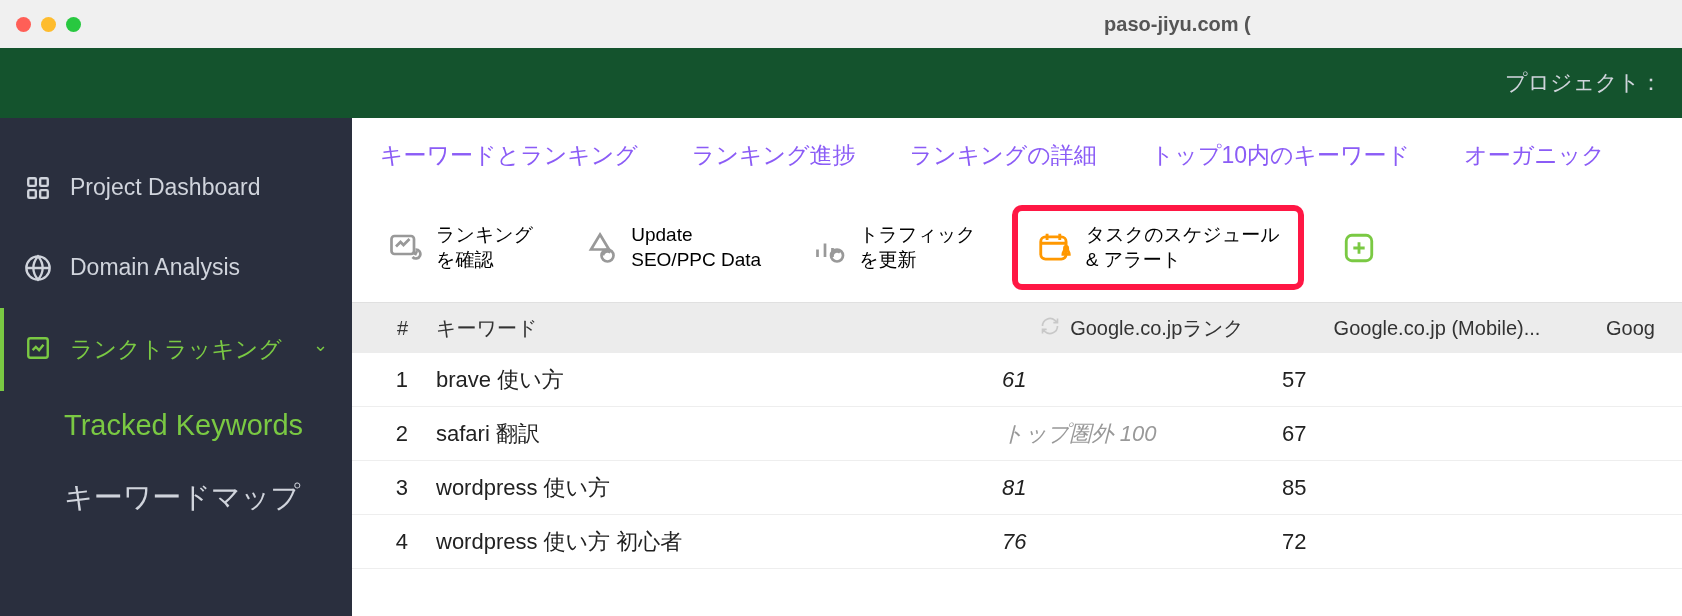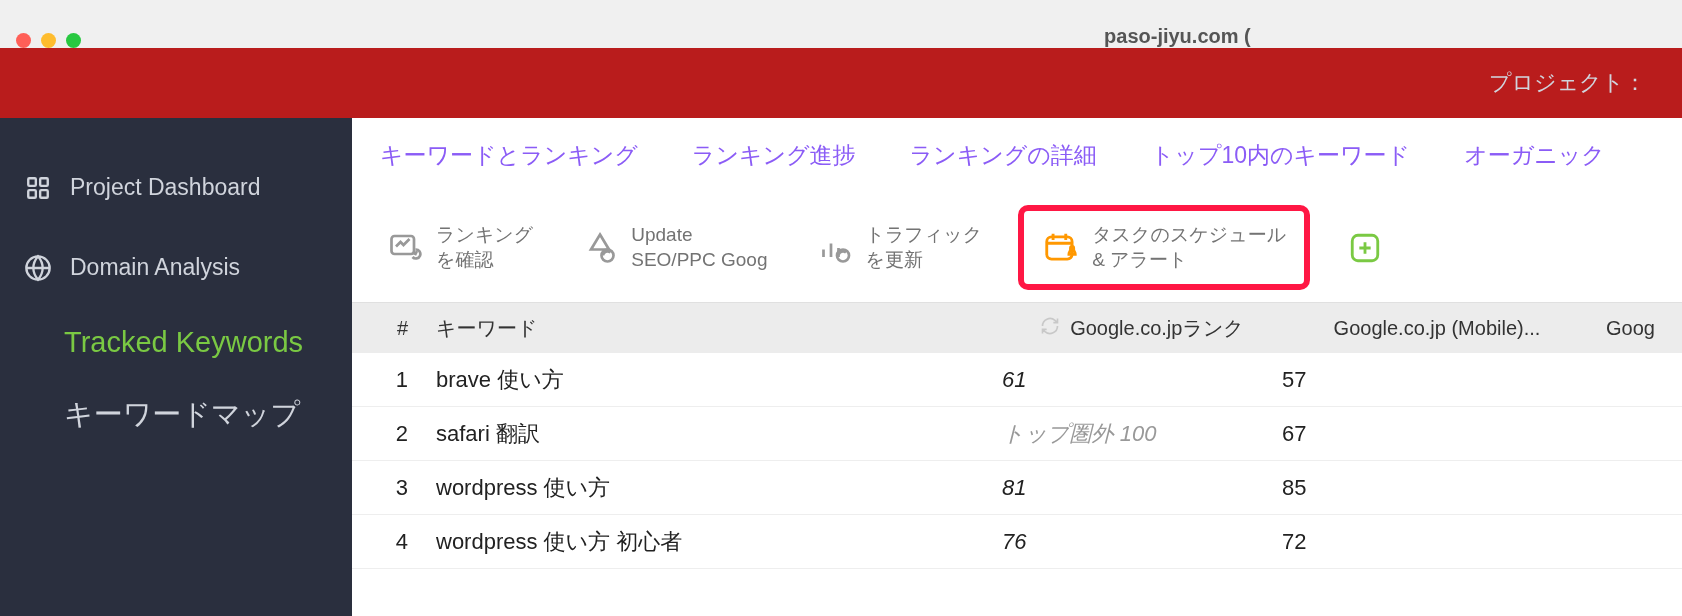--- a/index.html
+++ b/index.html
@@ -1,28 +1,28 @@
 <!DOCTYPE html>
 <html><head>
 <meta charset="utf-8">
 <style>
 * { margin: 0; padding: 0; box-sizing: border-box; }
 body { font-family: -apple-system, "Hiragino Sans", sans-serif; background: #2a2f3e; overflow: hidden; }
 
 .window { width: 1682px; height: 616px; background: #2a2f3e; position: relative; }
 
-.titlebar { height: 48px; background: #f0f0f0; display: flex; align-items: flex-end; padding: 0 16px; position: relative; }
+.titlebar { height: 48px; background: #f0f0f0; display: flex; align-items: center; padding: 0 16px; position: relative; }
 .traffic-lights { display: flex; gap: 10px; }
 .tl { width: 15px; height: 15px; border-radius: 50%; }
 .tl.red { background: #ff5f57; }
 .tl.yellow { background: #febc2e; }
 .tl.green { background: #28c840; }
 .title-text { position: absolute; left: 50%; transform: translateX(-50%); color: #555; font-size: 20px; font-weight: 600; left: 70%; }
 
-.topbar { height: 70px; background: #b91c1c; display: flex; justify-content: flex-end; align-items: center; padding-right: 36px; }
+.topbar { height: 70px; background: #14532d; display: flex; justify-content: flex-end; align-items: center; padding-right: 20px; }
 .project-label { color: #d0d4dc; font-size: 22px; }
 
 .body-row { display: flex; height: calc(100% - 118px); }
 
 .sidebar { width: 352px; background: #2a2f3e; padding-top: 30px; }
 .side-item { display: flex; align-items: flex-start; gap: 18px; padding: 26px 24px; font-size: 23px; color: #d0d4dc; cursor: pointer; position: relative; }
 .side-item.active { color: #7ac943; }
 .side-item.active::before { content: ""; position: absolute; left: 0; top: 0; bottom: 0; width: 4px; background: #7ac943; }
 .side-ico { width: 28px; height: 28px; flex-shrink: 0; display: flex; align-items: center; justify-content: center; }
 .side-item .chev { margin-left: auto; color: #7ac943; font-size: 18px; }
@@ -31,21 +31,21 @@
 .sub-item.active { color: #7ac943; }
 
 .main { flex: 1; background: #fff; display: flex; flex-direction: column; }
 
 .tabs { display: flex; gap: 54px; padding: 22px 28px; background: #fff; font-size: 23px; color: #8b5cf6; }
 .tab { cursor: pointer; white-space: nowrap; }
 
 .toolbar { display: flex; padding: 12px 22px; gap: 24px; align-items: center; background: #fff; border-bottom: 1px solid #e0e0e0; }
 .tool-btn { display: flex; align-items: center; gap: 12px; padding: 8px 12px; cursor: pointer; }
 .tool-ico { width: 38px; height: 38px; flex-shrink: 0; display: flex; align-items: center; justify-content: center; }
-.tool-txt { display: flex; flex-direction: column; font-size: 19px; color: #737373; line-height: 1.3; }
+.tool-txt { display: flex; flex-direction: column; font-size: 19px; color: #000000; line-height: 1.3; }
 .tool-btn.highlight { border: 6px solid #ff1744; border-radius: 10px; padding: 12px 18px; }
 .tool-btn.highlight .tool-ico svg path, .tool-btn.highlight .tool-ico svg rect { stroke: #ff9800; }
 
 .table { flex: 1; }
 .thead { display: flex; background: #ececec; height: 50px; align-items: center; font-size: 20px; color: #333; }
 .th { padding: 0 14px; }
 .th-num { width: 70px; text-align: right; }
 .th-kw { flex: 1; }
 .th-rank { width: 280px; text-align: right; display: flex; align-items: center; justify-content: center; gap: 10px; }
 .th-mob { width: 310px; text-align: center; }
@@ -92,20 +92,30 @@
       </div>
       <div class="side-item">
         <span class="side-ico">
           <svg width="28" height="28" viewBox="0 0 24 24" fill="none" stroke="#d0d4dc" stroke-width="2">
               <circle cx="12" cy="12" r="10"></circle>
               <path d="M2 12h20M12 2c2.5 3 4 6.5 4 10s-1.5 7-4 10c-2.5-3-4-6.5-4-10s1.5-7 4-10z"></path>
             </svg>
         </span>
         <span>Domain Analysis</span>
       </div>
+      <div class="side-item active">
+        <span class="side-ico">
+          <svg width="26" height="26" viewBox="0 0 24 24" fill="none" stroke="#7ac943" stroke-width="2.2">
+              <rect x="3" y="3" width="18" height="18" rx="2"></rect>
+              <path d="M7 14l3-3 3 3 4-5"></path>
+            </svg>
+        </span>
+        <span>ランクトラッキング</span>
+        <span class="chev">⌄</span>
+      </div>
       <div class="sub-items">
         <div class="sub-item active">Tracked Keywords</div>
         <div class="sub-item">キーワードマップ</div>
       </div>
     </div>
 
     <div class="main">
       <div class="tabs">
         <div class="tab">キーワードとランキング</div>
         <div class="tab">ランキング進捗</div>
@@ -132,21 +142,21 @@
         <div class="tool-btn">
           <span class="tool-ico">
             <svg width="36" height="36" viewBox="0 0 24 24" fill="none" stroke="#999" stroke-width="1.8">
                 <path d="M12 3l6 10H6z"></path>
                 <circle cx="17" cy="17" r="4"></circle>
                 <path d="M14 17a3 3 0 0 1 5-2"></path>
               </svg>
           </span>
           <span class="tool-txt">
             <span>Update</span>
-            <span>SEO/PPC Goog</span>
+            <span>SEO/PPC Data</span>
           </span>
         </div>
         <div class="tool-btn">
           <span class="tool-ico">
             <svg width="36" height="36" viewBox="0 0 24 24" fill="none" stroke="#999" stroke-width="1.8">
                 <path d="M5 18v-5M10 18v-9M15 18v-6"></path>
                 <circle cx="18" cy="17" r="4"></circle>
                 <path d="M15 17a3 3 0 0 1 5-2"></path>
               </svg>
           </span>

